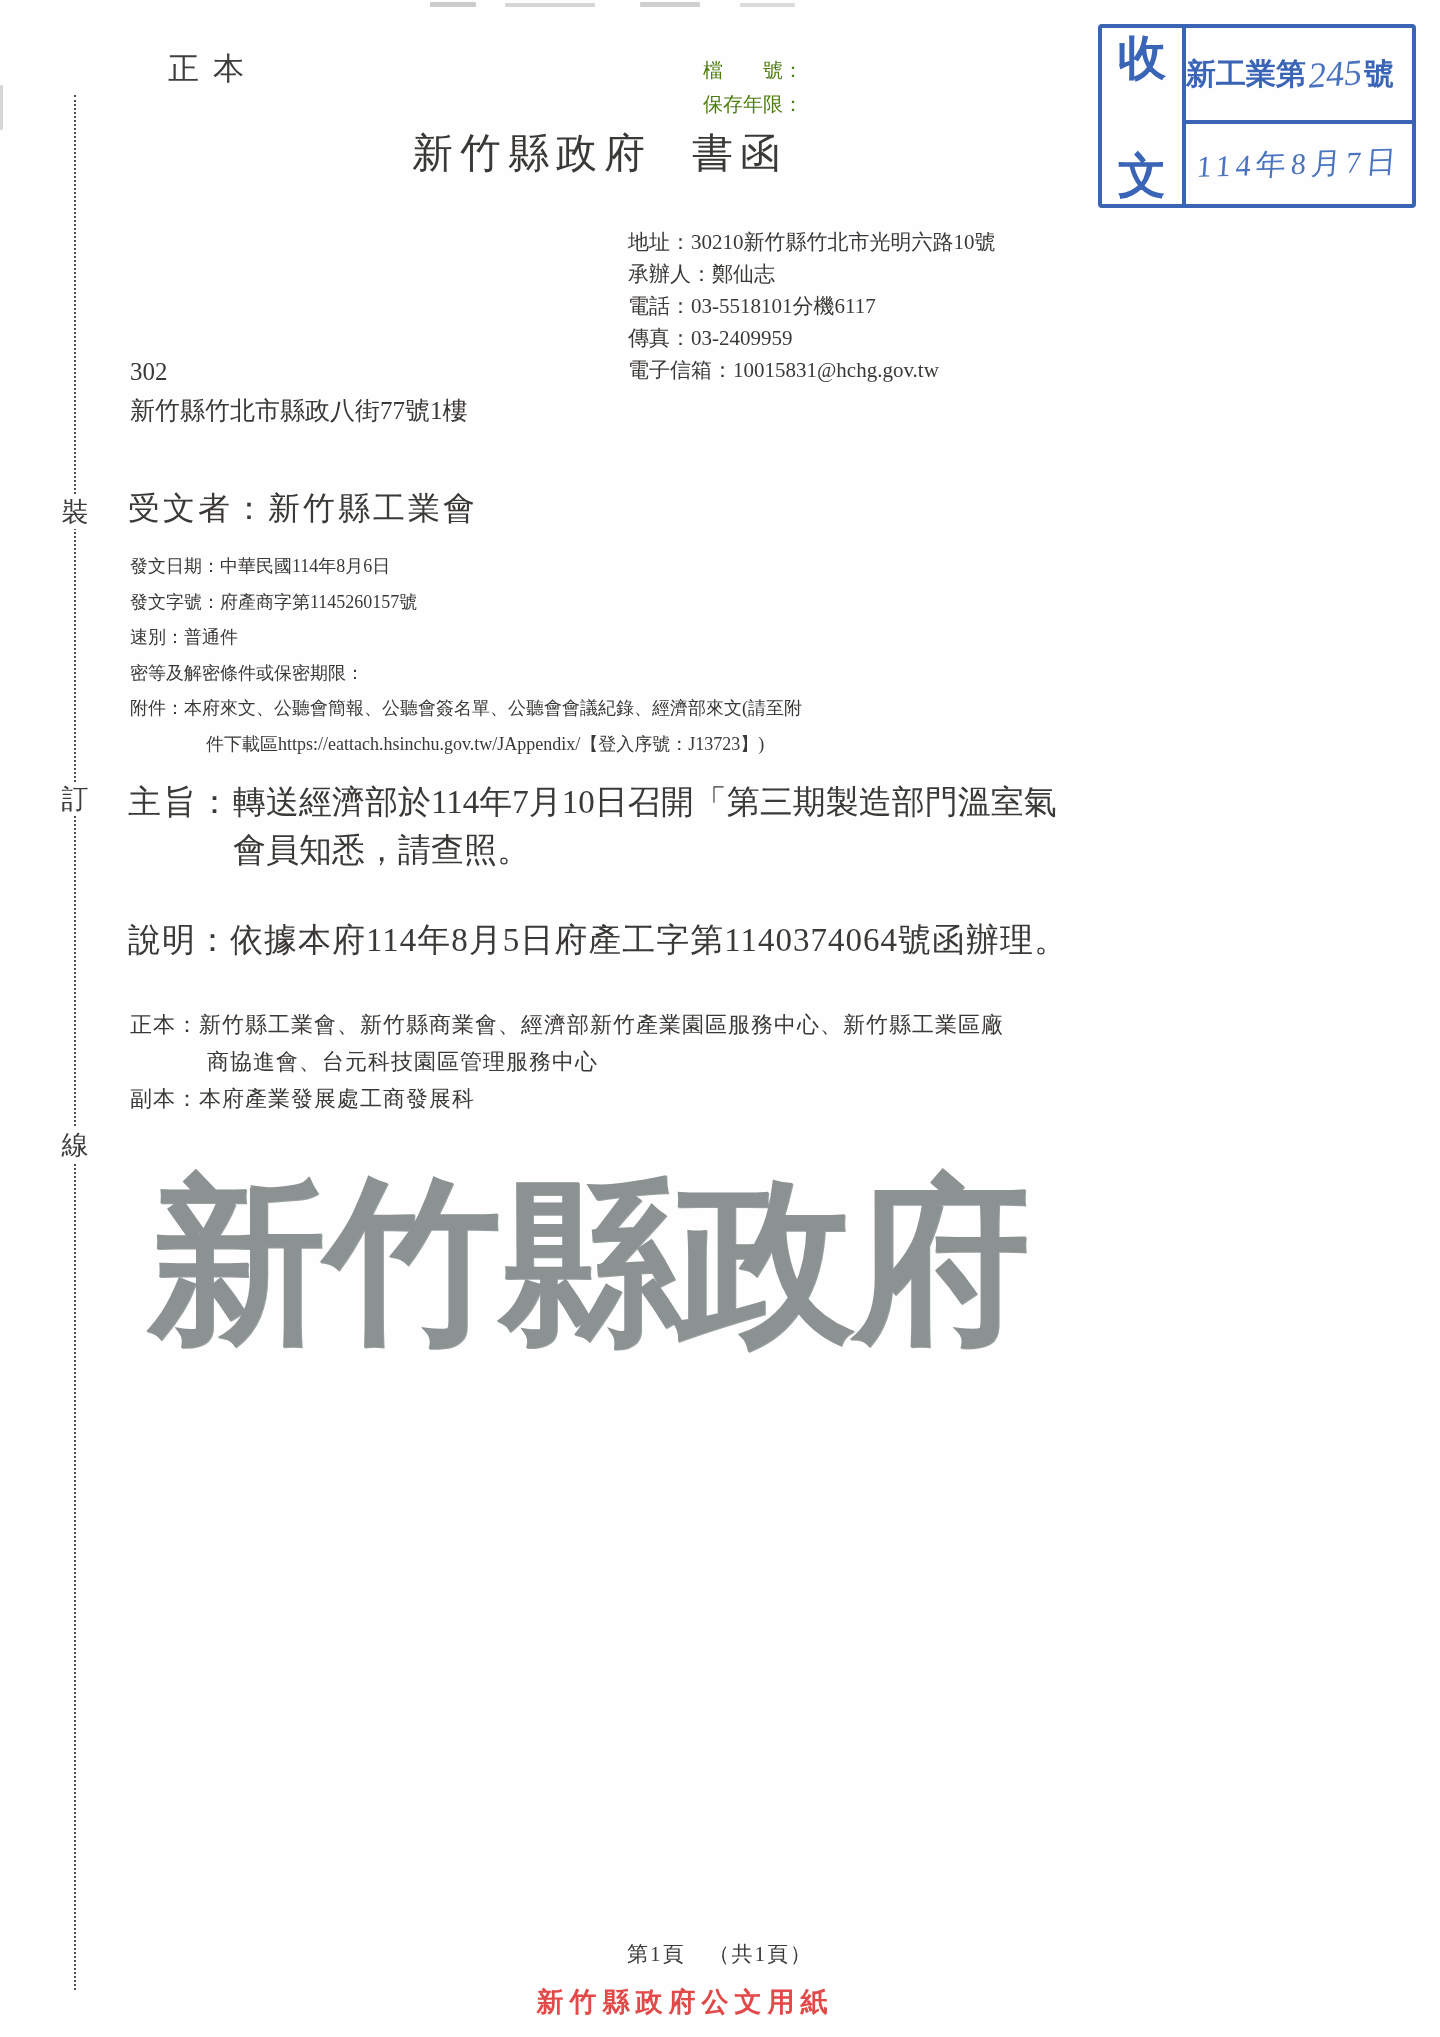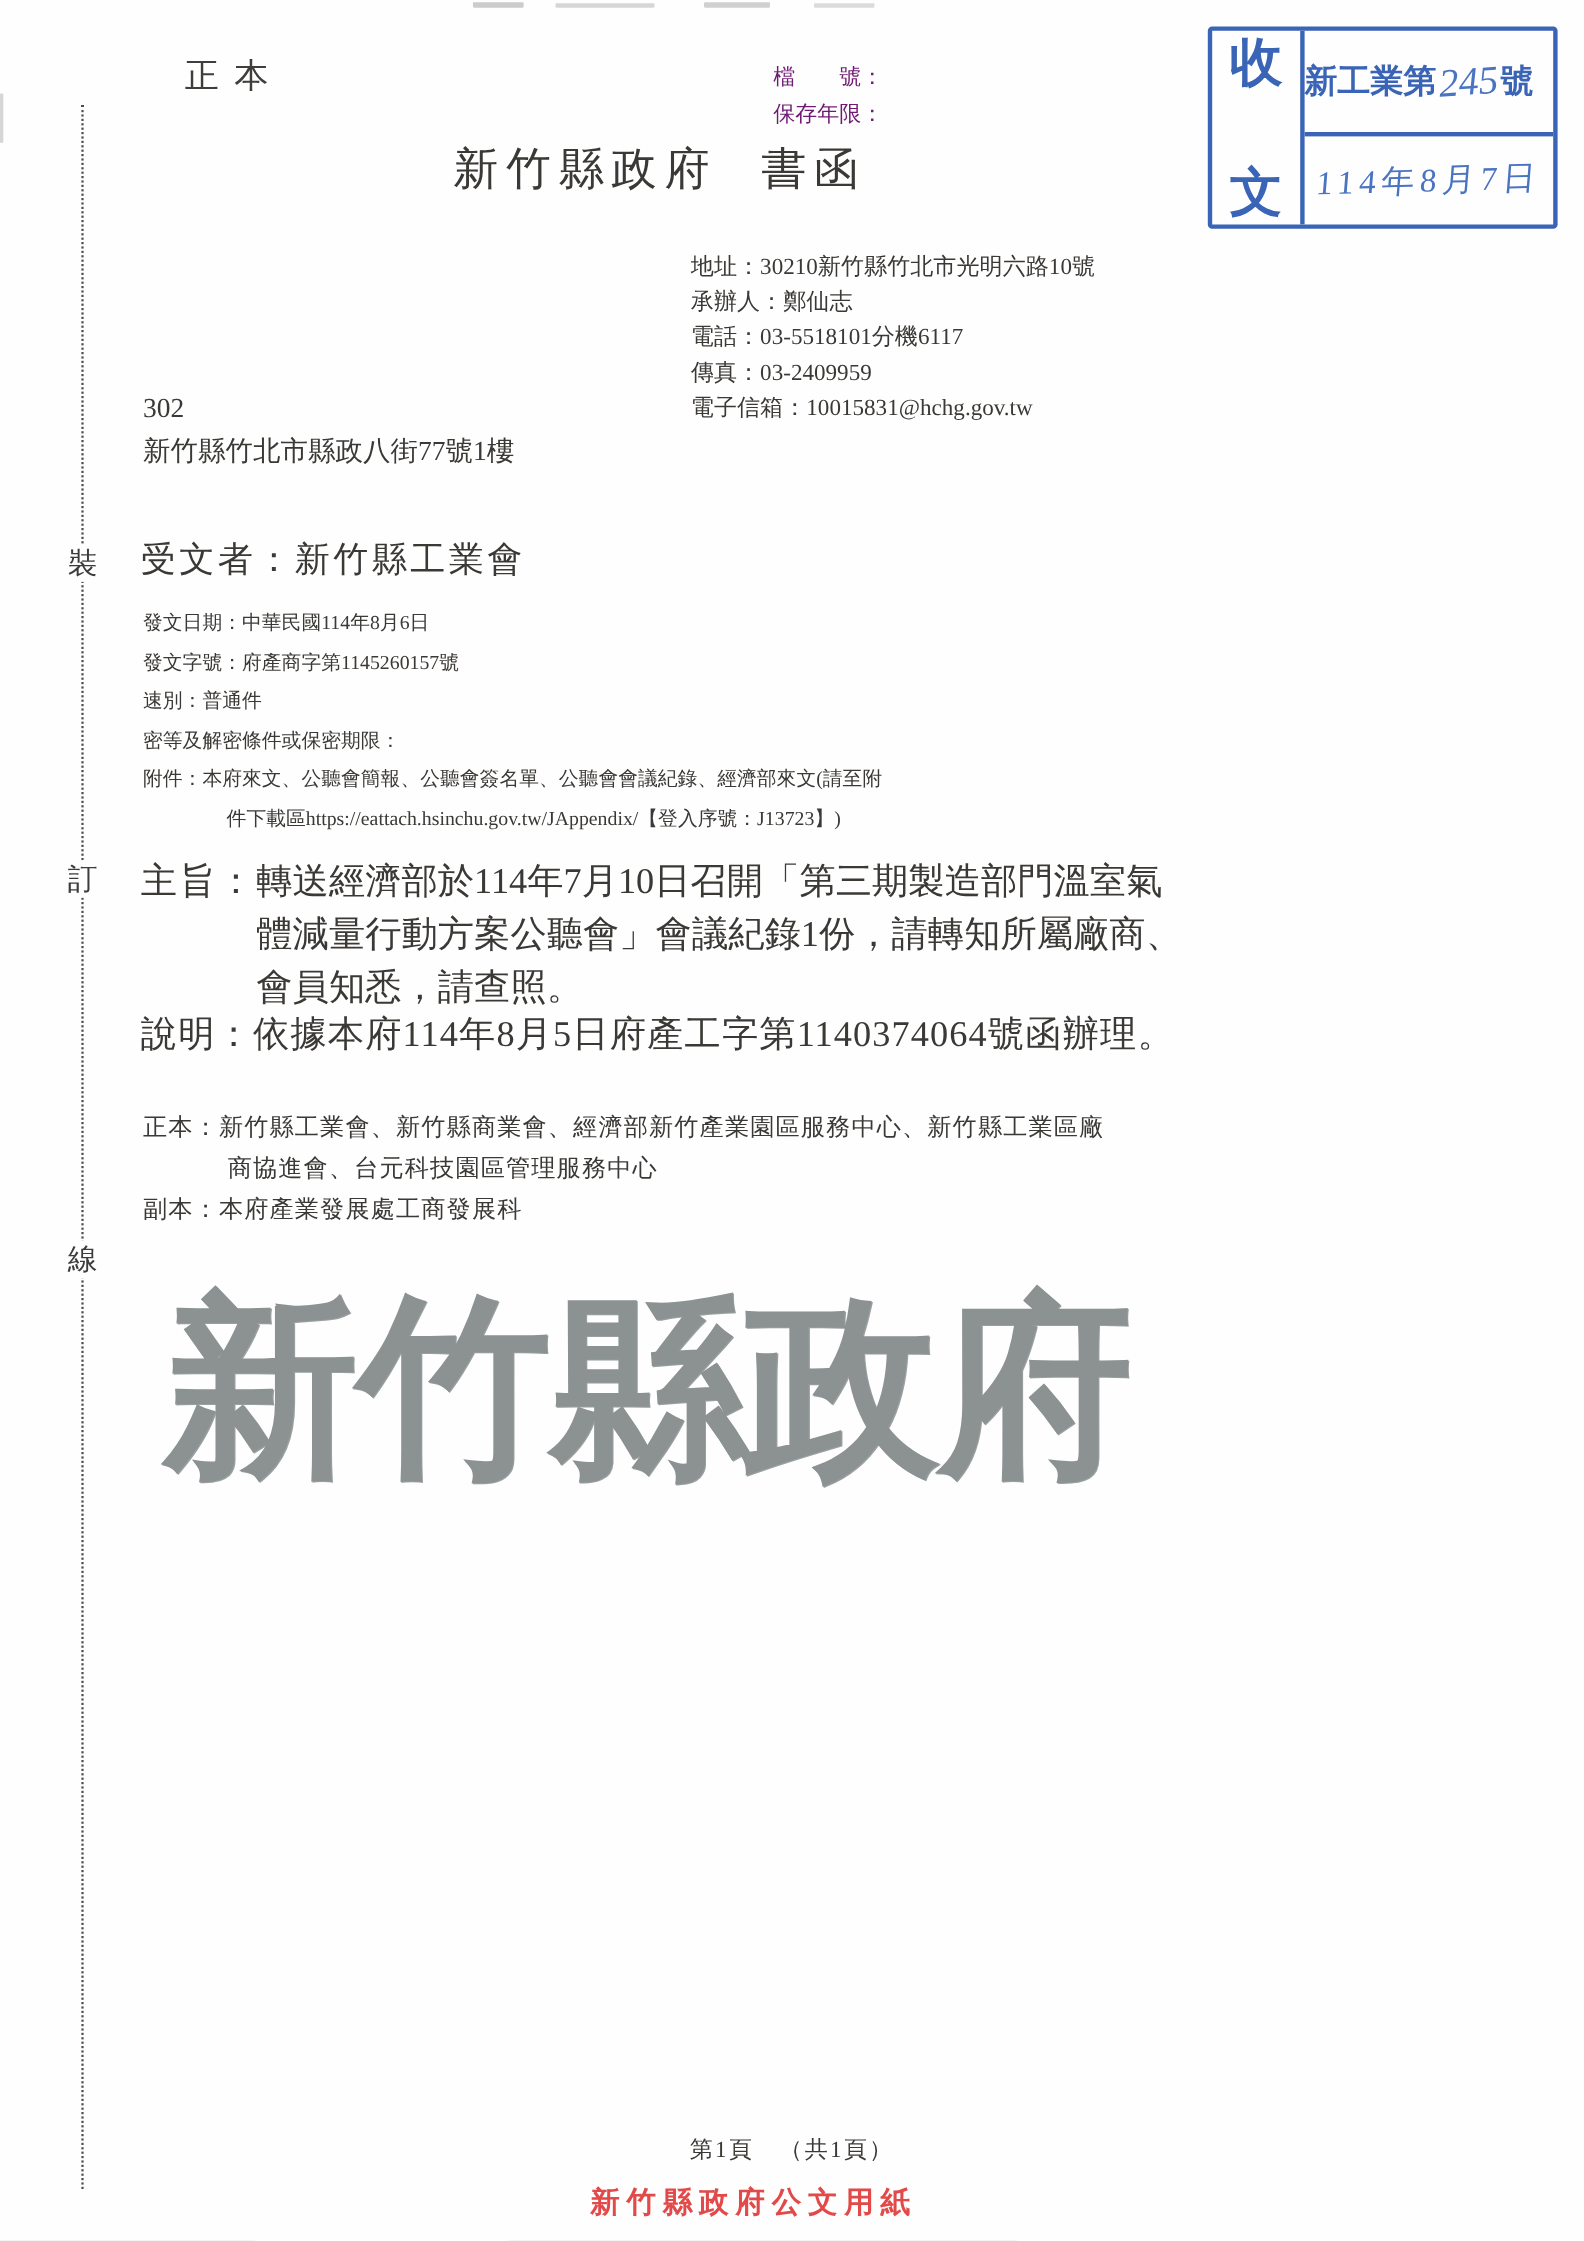--- a/index.html
+++ b/index.html
@@ -26,21 +26,21 @@
   .binding-mark {
     position: absolute; left: 57px; width: 36px; text-align: center;
     font-size: 27px; color: #3c3c3c; background: #fefefe; line-height: 34px;
   }
 
   .copy-type {
     position: absolute; left: 168px; top: 48px;
     font-size: 31px; letter-spacing: 14px; color: #403e3b;
   }
 
-  .file-labels { position: absolute; left: 703px; top: 53px; font-size: 20px; line-height: 34px; color: #701a75; }
+  .file-labels { position: absolute; left: 703px; top: 53px; font-size: 20px; line-height: 34px; color: #4d7c0f; }
 
   
   .stamp {
     position: absolute; left: 1098px; top: 24px; width: 318px; height: 184px;
     border: 4px solid #3a64b5; border-radius: 4px;
     display: flex; color: #3a64b5;
   }
   .stamp-left {
     width: 84px; border-right: 4px solid #3a64b5;
     display: flex; flex-direction: column; justify-content: space-between;
@@ -188,21 +188,20 @@
     <div>速別：普通件</div>
     <div>密等及解密條件或保密期限：</div>
     <div>附件：本府來文、公聽會簡報、公聽會簽名單、公聽會會議紀錄、經濟部來文(請至附</div>
     <div class="indent">件下載區https://eattach.hsinchu.gov.tw/JAppendix/【登入序號：J13723】)</div>
   </div>
 
   <div class="subject-block">
     <div class="subject-label">主旨：</div>
     <div class="subject-lines">
       <div>轉送經濟部於114年7月10日召開「第三期製造部門溫室氣</div>
-      <div>體減量行動方案公聽會」會議紀錄1份，請轉知所屬廠商、</div>
       <div>會員知悉，請查照。</div>
     </div>
   </div>
 
   <div class="explanation-line">說明：依據本府114年8月5日府產工字第1140374064號函辦理。</div>
 
   <div class="dist-block">
     <div>正本：新竹縣工業會、新竹縣商業會、經濟部新竹產業園區服務中心、新竹縣工業區廠</div>
     <div class="indent">商協進會、台元科技園區管理服務中心</div>
     <div>副本：本府產業發展處工商發展科</div>

